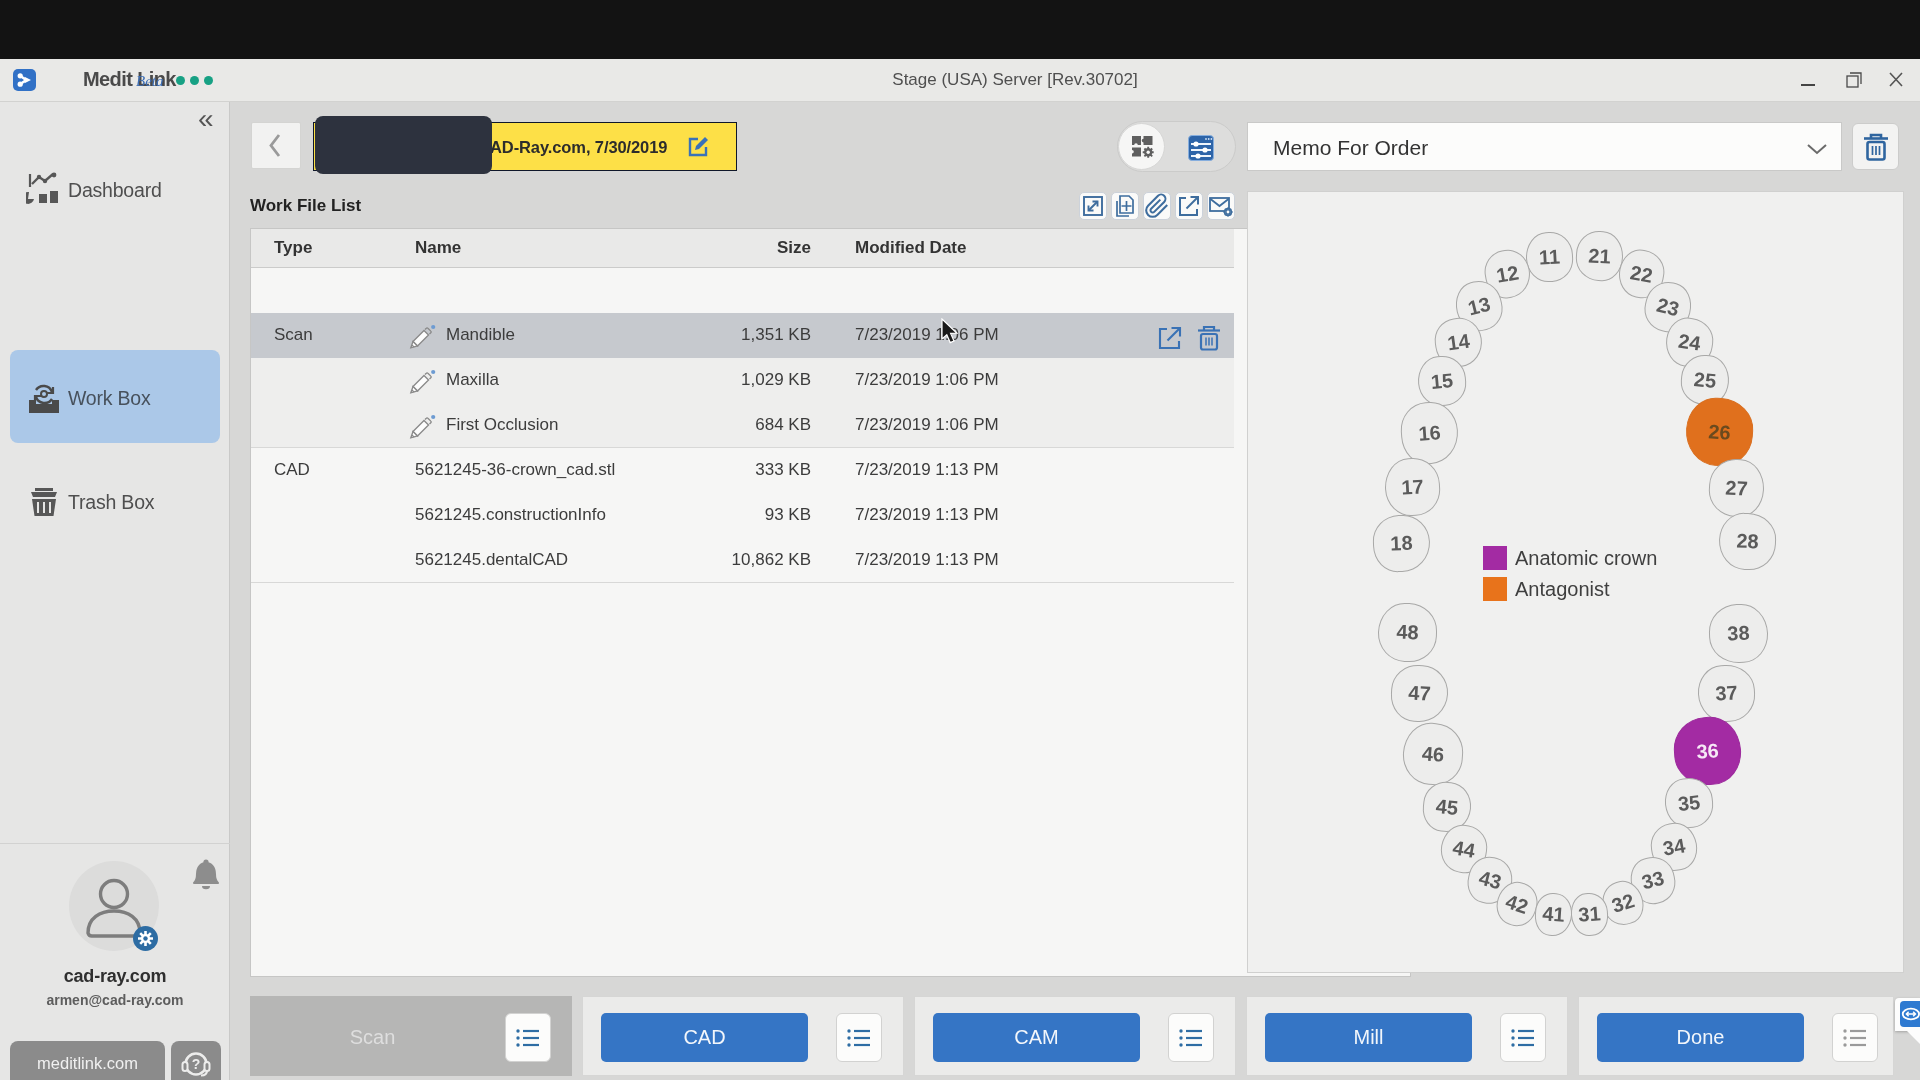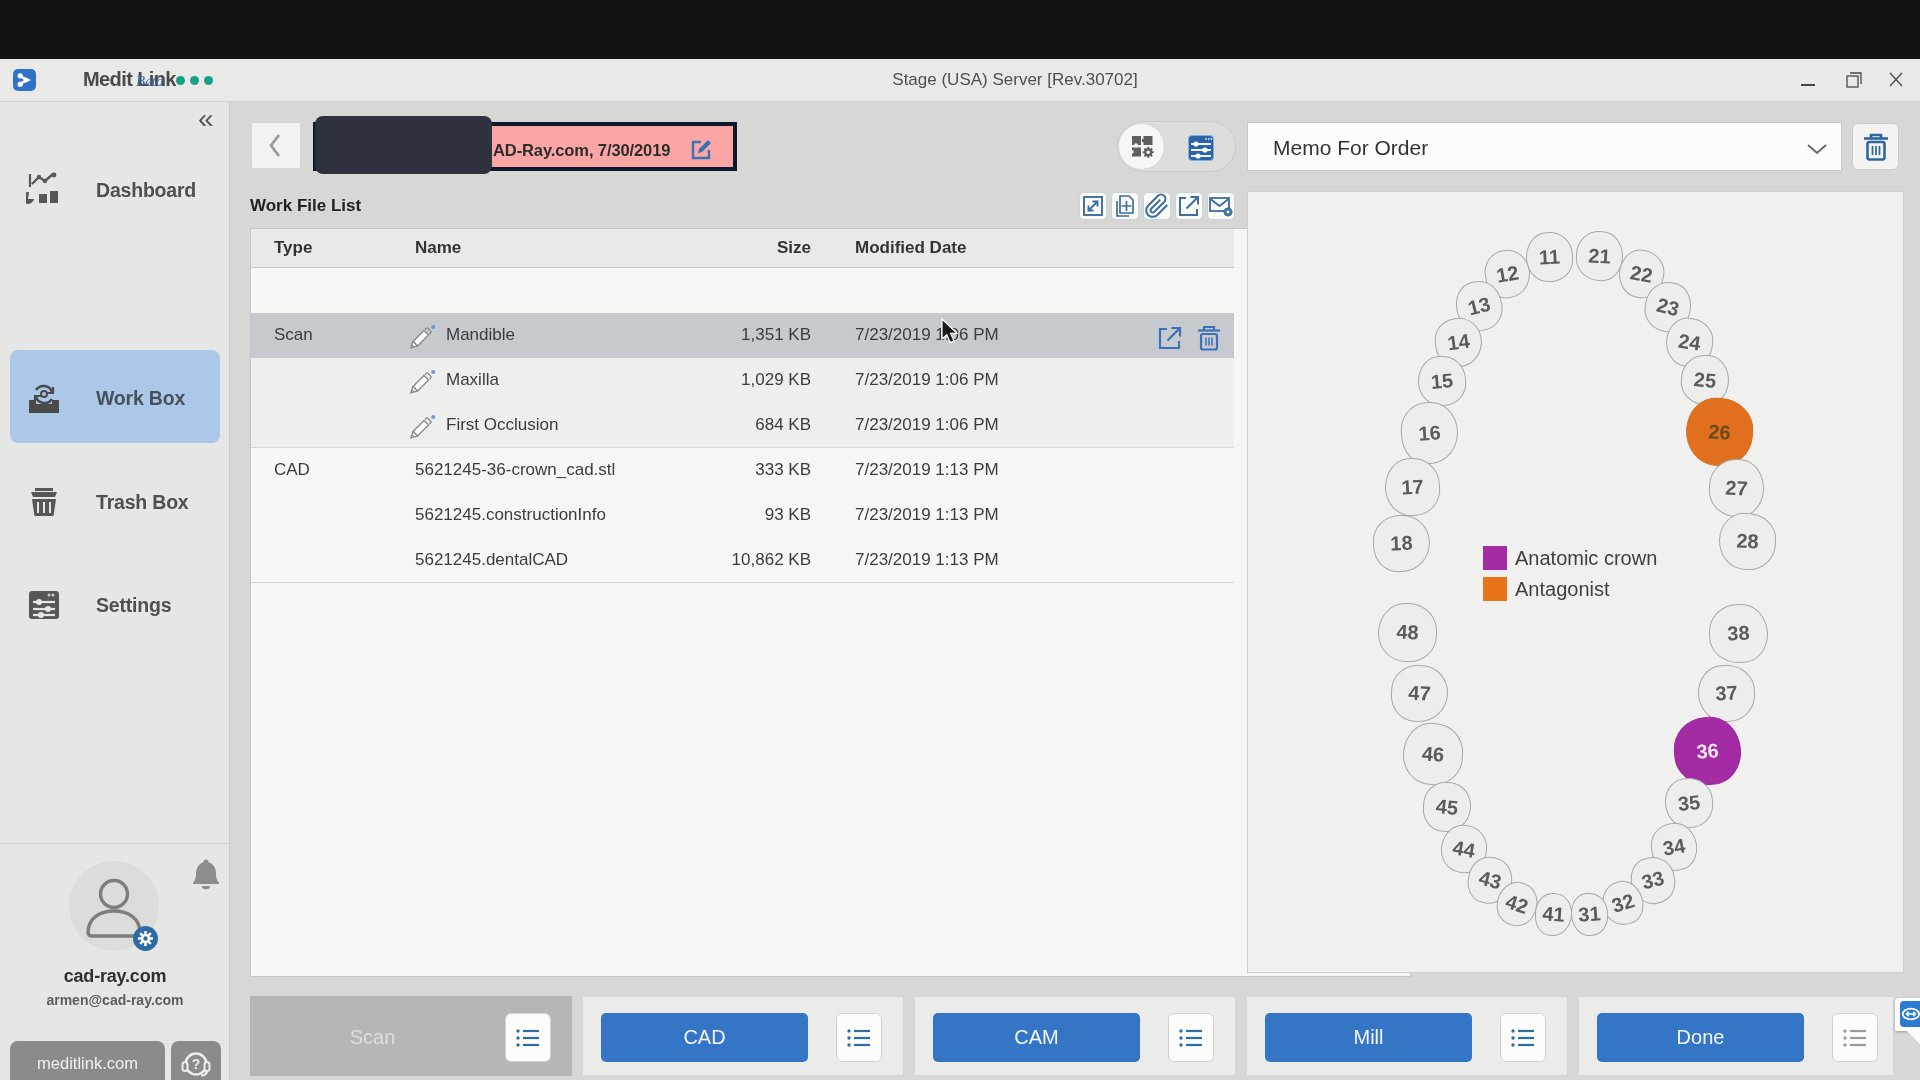--- a/index.html
+++ b/index.html
@@ -14,33 +14,33 @@
 #logoTxt { left:43px; top:9px; font-size:20px; font-weight:700; letter-spacing:-0.6px; color:#4a4a4a;margin-left:40px; }
 #betaTxt { left:136px; top:14px; font-family:"Liberation Serif", serif; font-style:italic; font-size:15px; color:#3b6db5; }
 .tealdot { top:17px; width:9px; height:9px; border-radius:50%; background:#17a184; }
 #srvTitle { left:0; top:11px; width:2030px; text-align:center; font-size:17px; color:#4f4f4f; }
 
 
 #sidebar { left:0; top:102px; width:230px; height:978px; background:#e6e6e5; border-right:1px solid #c9c9c8; }
 #collapse { left:198px; top:1px; font-size:28px; color:#555; }
 .navitem { left:0; width:230px; height:104px; }
 .navicon { left:26px; top:35px; }
-.navtext { left:96px; top:42px; font-size:19.5px; font-weight:700; color:#4f4f4f; letter-spacing:-0.2px; }
+.navtext { left:68px; top:42px; font-size:19.5px; font-weight:400; color:#4f4f4f; letter-spacing:-0.2px; }
 #wbSel { left:10px; top:248px; width:210px; height:93px; background:#abc8e8; border-radius:8px; }
 #userline { left:0; top:741px; width:230px; height:1px; background:#d2d2d1; }
 #avatar { left:69px; top:759px; width:90px; height:90px; border-radius:50%; background:#dcdcdb; }
 #gearBadge { left:133px; top:824px; width:25px; height:25px; border-radius:50%; background:#2d6ca3; color:#fff; font-size:15px; line-height:25px; text-align:center; }
 #userName { left:0; top:864px; width:230px; text-align:center; font-size:18px; font-weight:700; color:#2f2f2f; letter-spacing:-0.2px; }
 #userMail { left:0; top:890px; width:230px; text-align:center; font-size:14px; font-weight:700; color:#5d5d5d; }
 #btnMeditlink { left:10px; top:939px; width:155px; height:46px; background:#8b8b8b; border-radius:8px; color:#f0f0f0; font-size:16.5px; text-align:center; line-height:44px; }
 #btnHeadset { left:171px; top:939px; width:50px; height:46px; background:#8b8b8b; border-radius:8px; }
 
 
 #backBtn { left:251px; top:122px; width:50px; height:47px; background:#f2f2f1; border:1px solid #d4d4d2; border-radius:2px; }
-#nameField { left:313px; top:122px; width:424px; height:49px; background:#fca5a5; border:4px solid #0f172a; }
+#nameField { left:313px; top:122px; width:424px; height:49px; background:#fde047; border:1px solid #0f172a; }
 #nameTxt { left:176px; top:15px; font-size:16.5px; font-weight:700; color:#2c2c2c; letter-spacing:-0.1px; }
 #navyBox { left:315px; top:116px; width:177px; height:58px; background:#2d323e; border-radius:8px; }
 #pill { left:1117px; top:121px; width:119px; height:51px; background:#dddddc; border:1px solid #cbcbca; border-radius:26px; }
 #pillCircle { left:0px; top:1px; width:47px; height:47px; border-radius:50%; background:#f6f6f5; border:1px solid #d6d6d5; }
 #pillBlue { left:70px; top:13px; width:26px; height:26px; background:#2d64a8; border-radius:4px; border:1px solid #86aede; }
 #memoField { left:1247px; top:122px; width:595px; height:49px; background:#fcfcfb; border:1px solid #c9c9c8; }
 #memoTxt { left:25px; top:13px; font-size:21px; color:#333; }
 #trashBtn { left:1852px; top:123px; width:47px; height:47px; background:#f3f3f2; border:1px solid #cccccb; border-radius:6px; }
 
 
@@ -150,34 +150,20 @@
     <svg class="abs navicon" width="36" height="36" viewBox="0 0 36 36">
       <path d="M10 10 a9 9 0 0 1 16 2" stroke="#4a4a4a" stroke-width="2.4" fill="none"></path>
       <path d="M27 7 v6 h-6" stroke="#4a4a4a" stroke-width="2.2" fill="none"></path>
       <path d="M26 19 a9 9 0 0 1 -16 -2" stroke="#4a4a4a" stroke-width="2.4" fill="none"></path>
       <path d="M9 22 v-6 h6" stroke="#4a4a4a" stroke-width="2.2" fill="none"></path>
       <circle cx="18" cy="14" r="3" fill="none" stroke="#4a4a4a" stroke-width="2"></circle>
       <path d="M3 20 L3 33 L33 33 L33 20 L26 20 L26 24 L10 24 L10 20 Z" fill="#4a4a4a"></path>
     </svg>
     <div class="abs navtext" style="color:#47515c">Work Box</div>
   </div>
-  <div class="abs navitem" style="top:450px">
-    <svg class="abs navicon" width="36" height="36" viewBox="0 0 36 36">
-      <rect x="3" y="4" width="30" height="28" rx="3" fill="#575757"></rect>
-      <circle cx="23" cy="8" r="1.5" fill="#cfcfcf"></circle>
-        <circle cx="27" cy="8" r="1.5" fill="#cfcfcf"></circle>
-      <path d="M7 15 h22" stroke="#e6e6e5" stroke-width="2.2"></path>
-        <circle cx="13" cy="15" r="3" fill="#e6e6e5"></circle>
-      <path d="M7 22 h22" stroke="#e6e6e5" stroke-width="2.2"></path>
-        <circle cx="22" cy="22" r="3" fill="#e6e6e5"></circle>
-      <path d="M7 28 h22" stroke="#e6e6e5" stroke-width="2.2"></path>
-        <circle cx="15" cy="28" r="3" fill="#e6e6e5"></circle>
-    </svg>
-    <div class="abs navtext">Settings</div>
-  </div>
   <div class="abs" id="userline"></div>
   <div class="abs" id="avatar">
     <svg width="90" height="90" viewBox="0 0 90 90">
       <circle cx="45" cy="33" r="13.5" fill="none" stroke="#7d7d7d" stroke-width="3.4"></circle>
       <path d="M19 72 c0-15 12-22 26-22 s26 7 26 22 a4 4 0 0 1 -4 3 h-44 a4 4 0 0 1 -4 -3 z" fill="none" stroke="#7d7d7d" stroke-width="3.4"></path>
     </svg>
   </div>
   <div class="abs" id="gearBadge">
     <svg style="position:absolute;left:4px;top:4px" width="17" height="17" viewBox="0 0 17 17">
       <g stroke="#fff" stroke-width="2.6">

